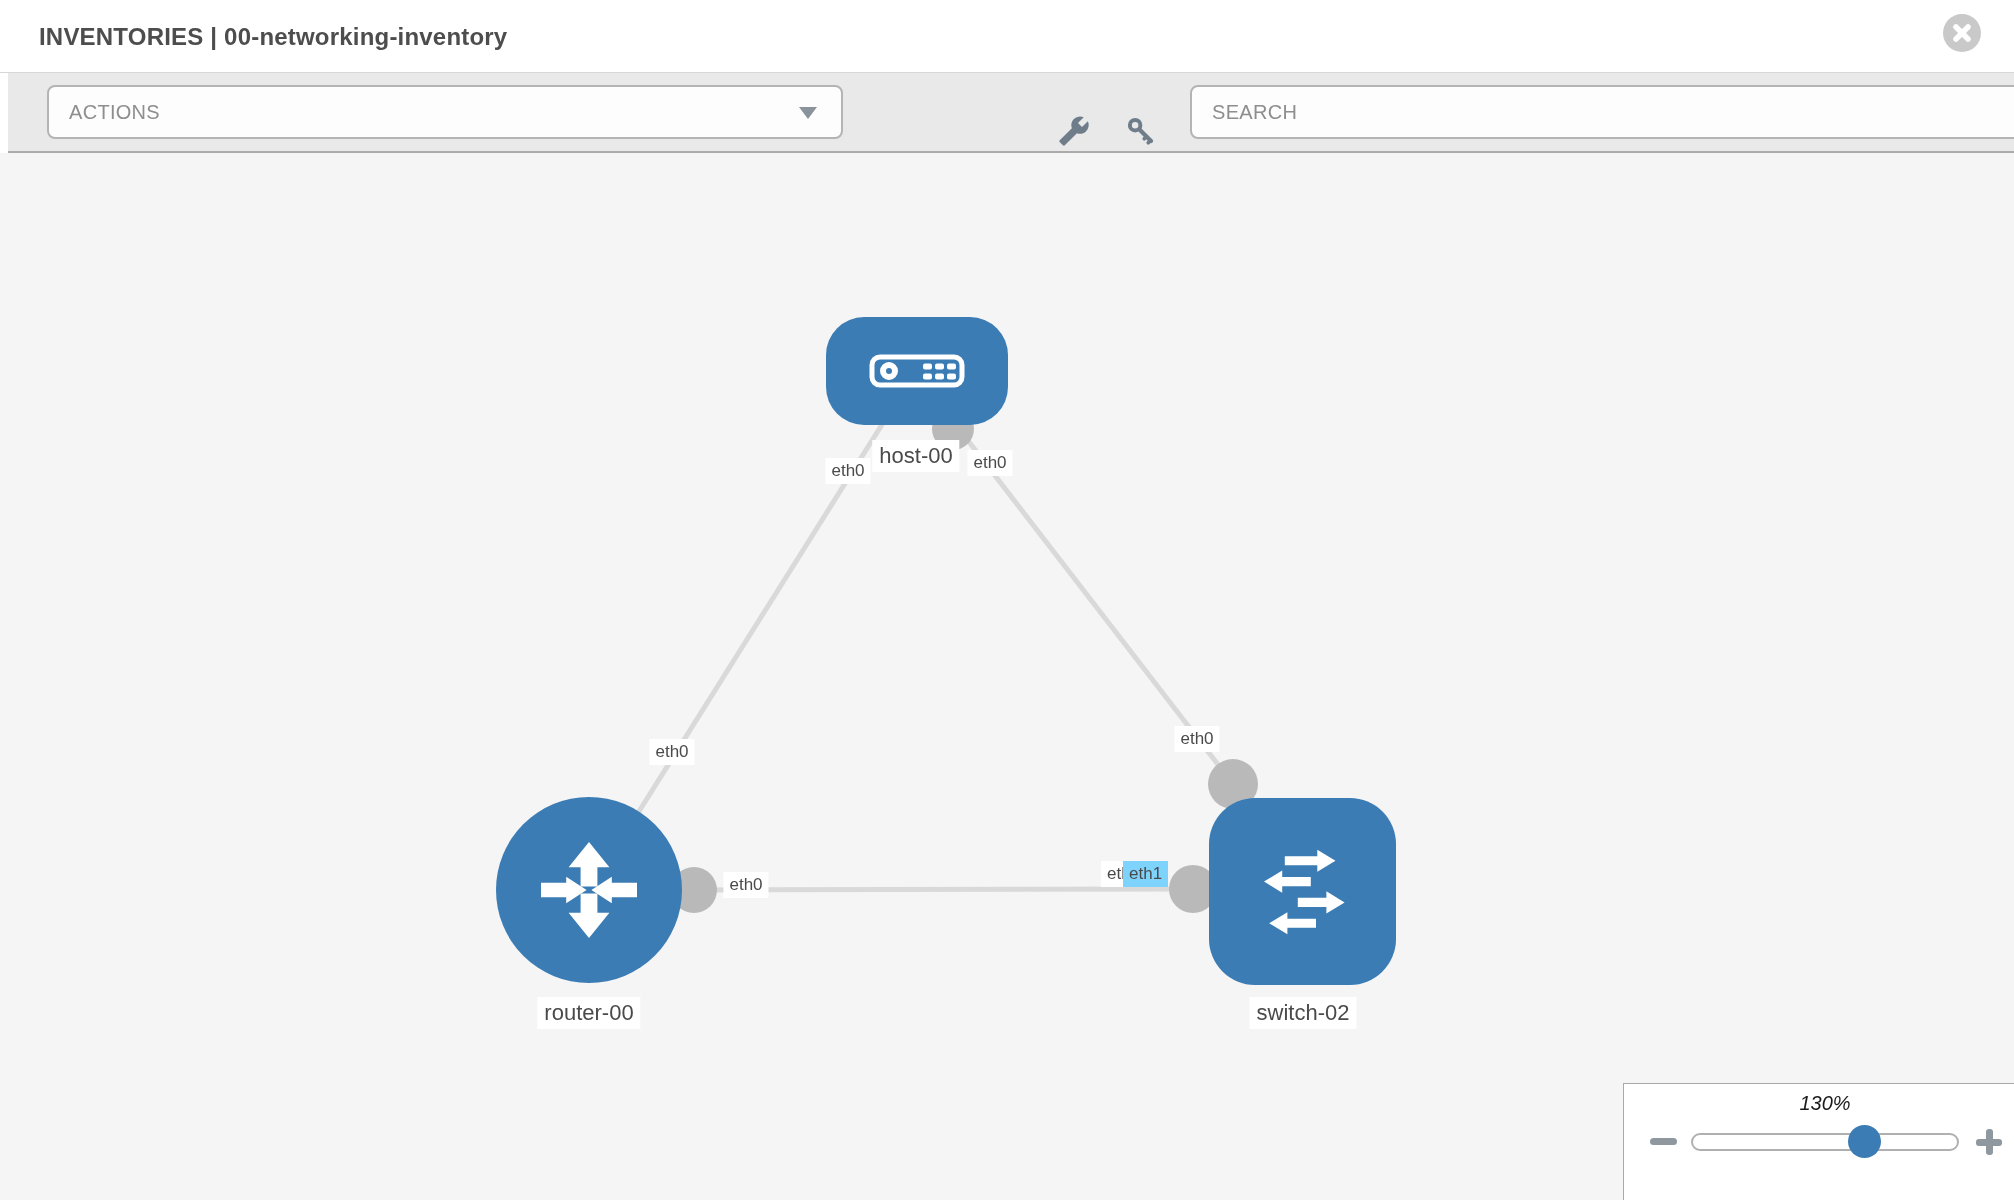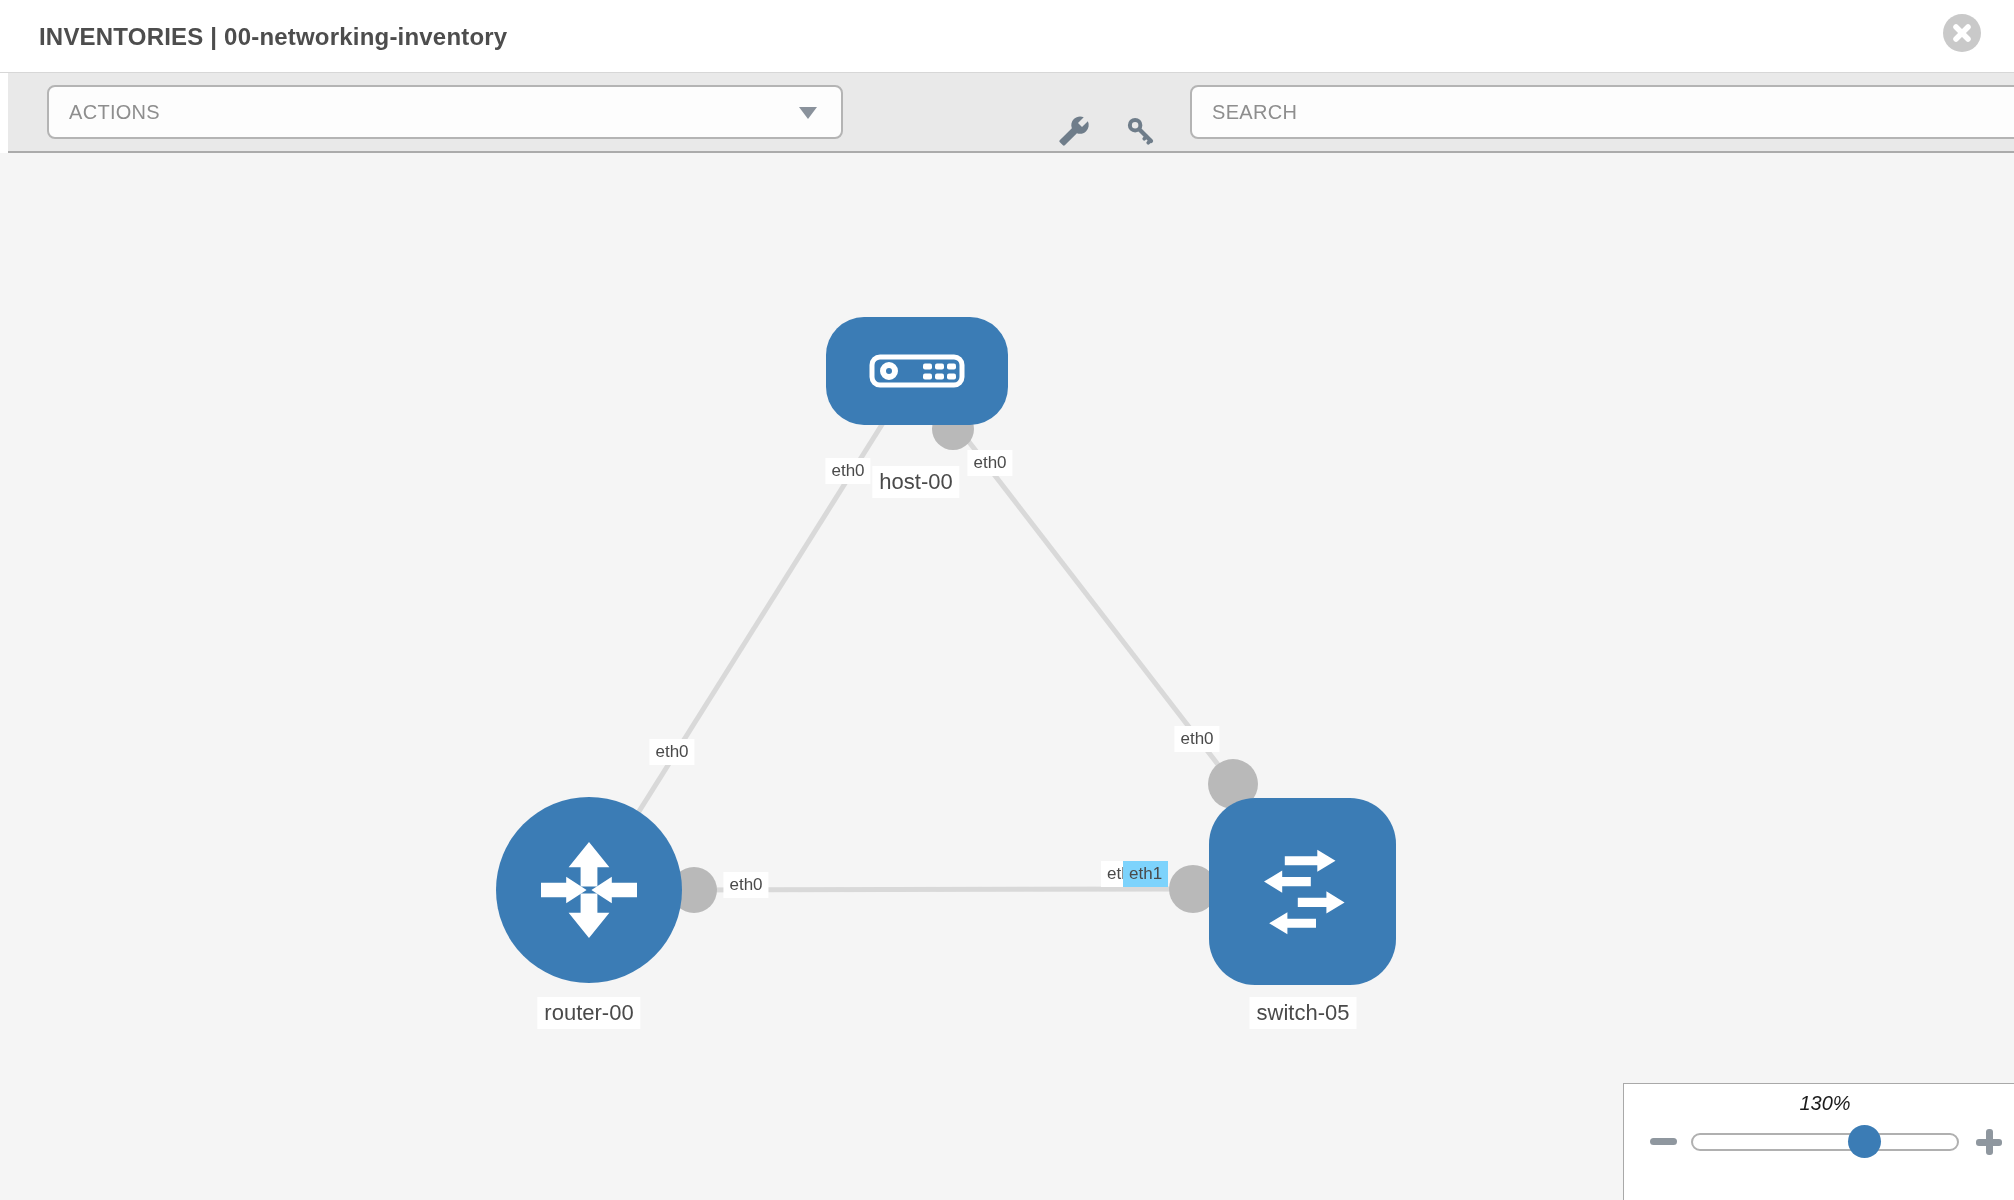--- a/index.html
+++ b/index.html
@@ -143,23 +143,23 @@
 
   <div class="node node-switch">
     <svg width="130" height="130" viewBox="0 0 100 100">
       <path fill="#fff" d="M75 26 L61 34.5 V29.5 H36 V22.5 H61 V17.5 Z"></path>
       <path fill="#fff" d="M20 42 L34 33.5 V38.5 H56 V45.5 H34 V50.5 Z"></path>
       <path fill="#fff" d="M82 58 L68 49.5 V54.5 H46 V61.5 H68 V66.5 Z"></path>
       <path fill="#fff" d="M24 74 L38 65.5 V70.5 H60 V77.5 H38 V82.5 Z"></path>
     </svg>
   </div>
 
-  <div class="chip name-chip" style="left:916px;  top:303px;margin-top:26px;">host-00</div>
+  <div class="chip name-chip" style="left:916px;  top:303px;">host-00</div>
   <div class="chip name-chip" style="left:589px;  top:860px;">router-00</div>
-  <div class="chip name-chip" style="left:1303px; top:860px;">switch-05</div>
+  <div class="chip name-chip" style="left:1303px; top:860px;">switch-02</div>
 
   <div class="chip if-chip" style="left:848px;  top:318px;">eth0</div>
   <div class="chip if-chip" style="left:990px;  top:310px;">eth0</div>
   <div class="chip if-chip" style="left:672px;  top:599px;">eth0</div>
   <div class="chip if-chip" style="left:1197px; top:586px;">eth0</div>
   <div class="chip if-chip" style="left:746px;  top:732px;">eth0</div>
 
   <div class="if-overlap">
     <span class="under">eth0</span>
     <span class="over">eth1</span>

